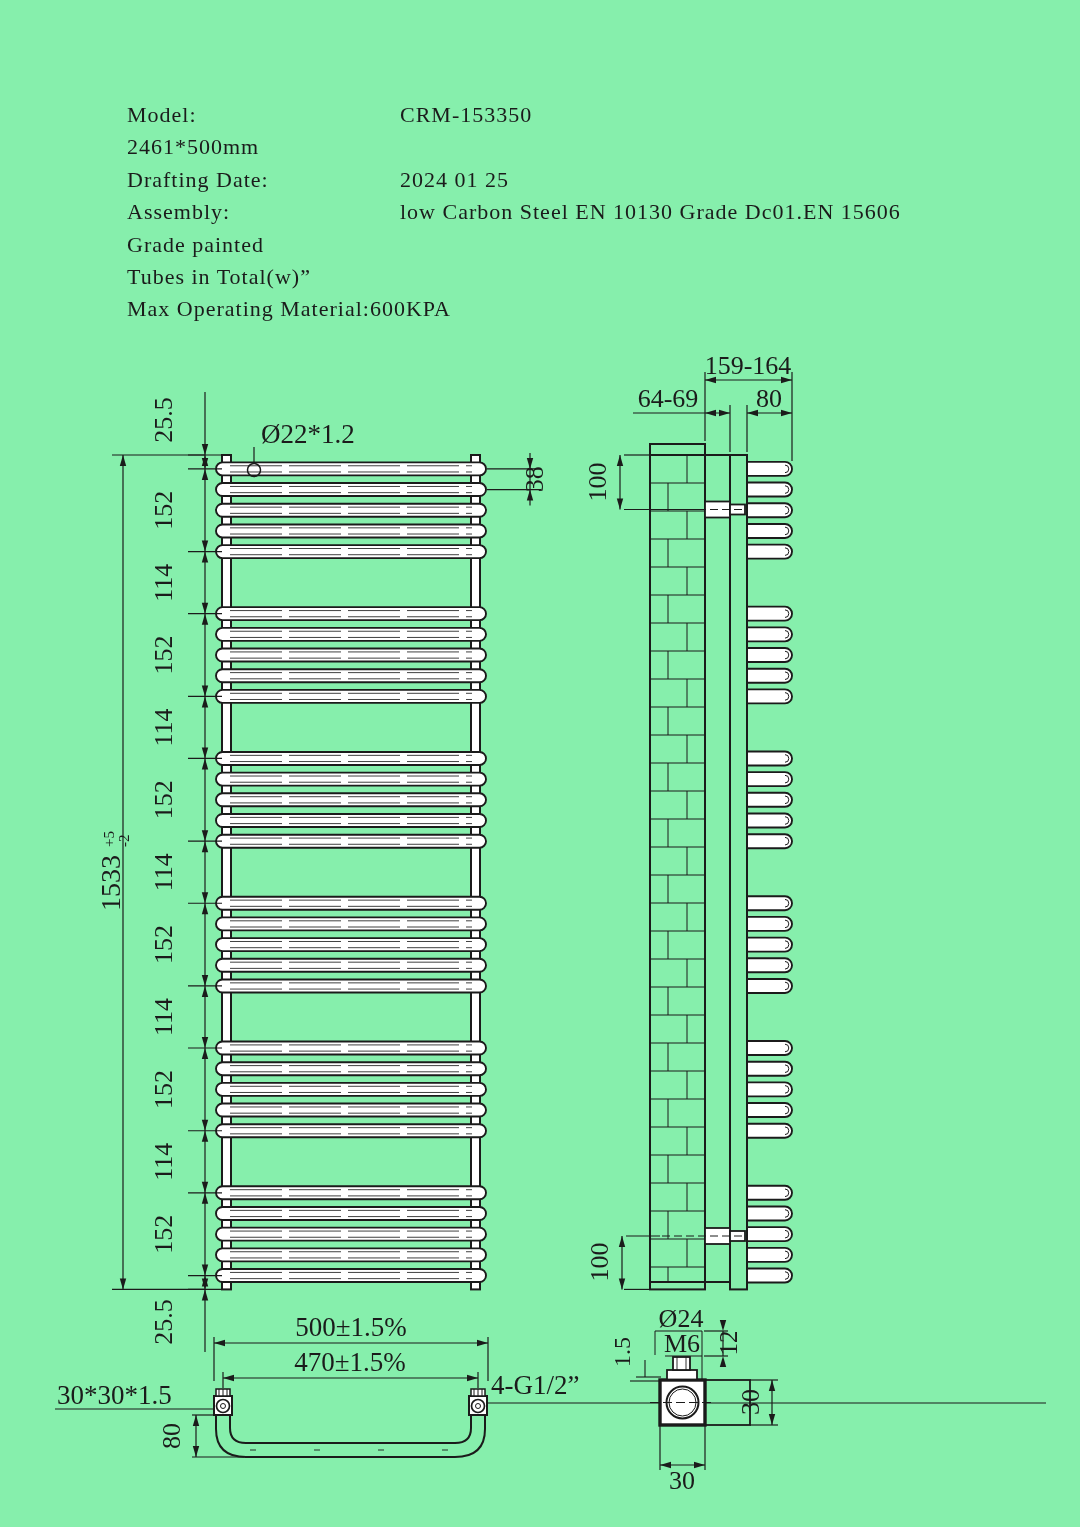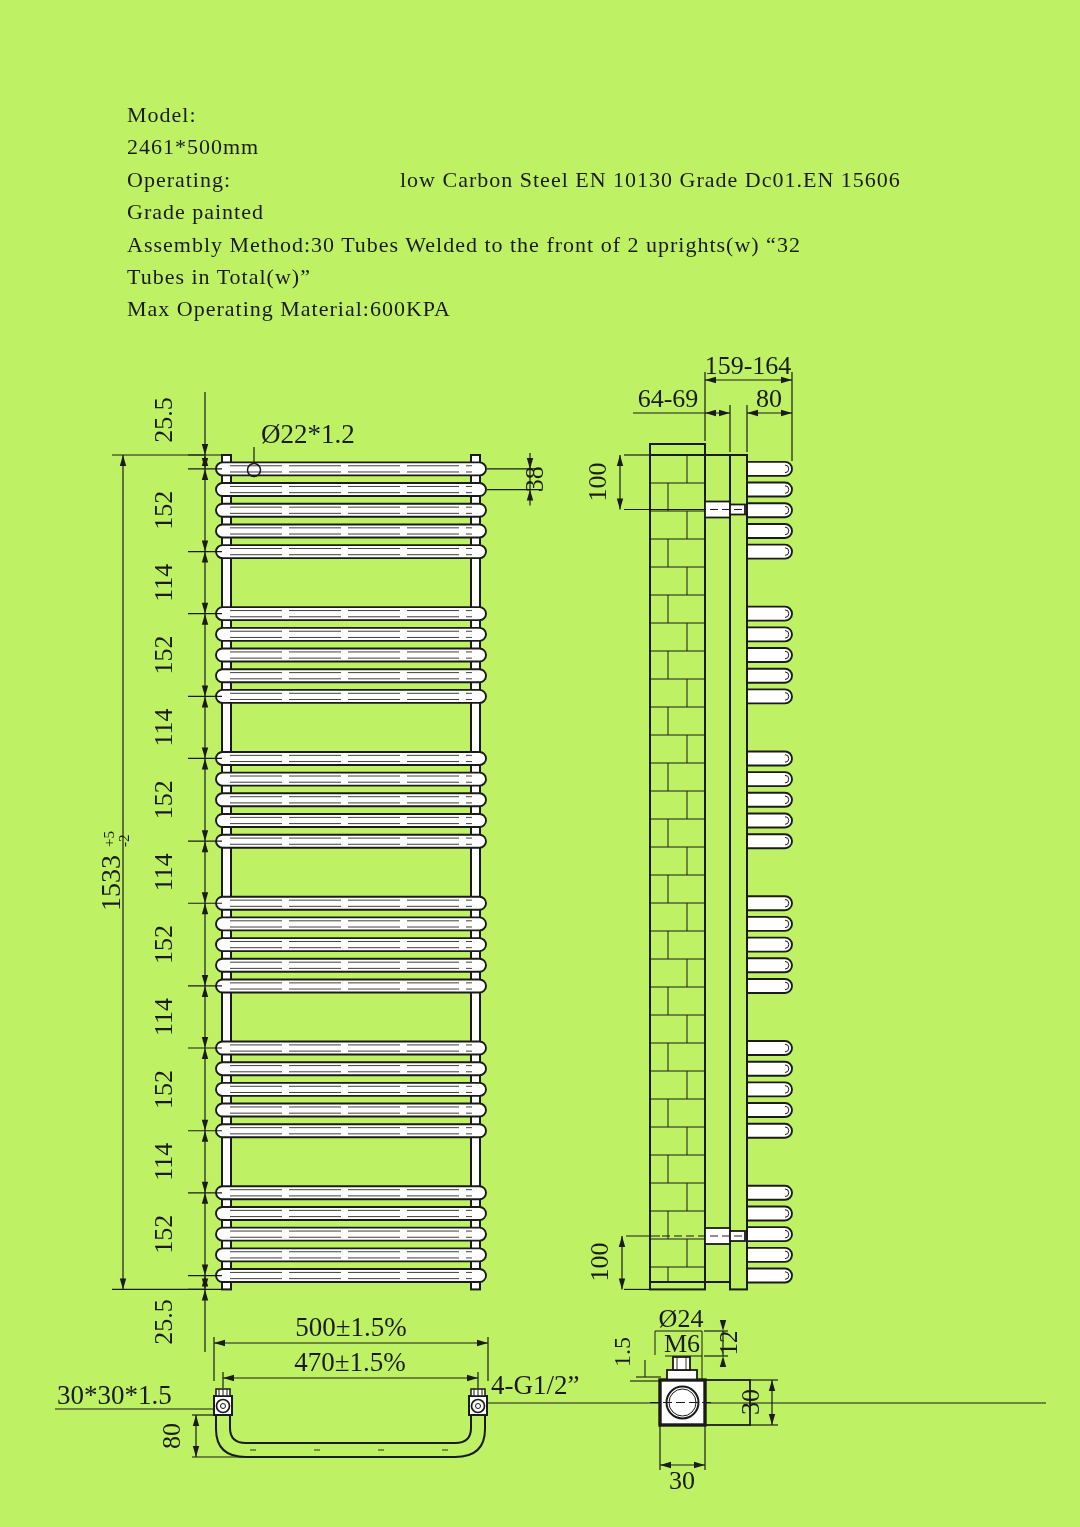--- a/index.html
+++ b/index.html
@@ -1,45 +1,49 @@
 <!DOCTYPE html>
 <html><head>
 <meta charset="utf-8">
 <style>
   html,body{margin:0;padding:0;background:#e8e8e8;}
-  .sheet{position:relative;width:1080px;height:1527px;background:#bef264;overflow:hidden;
+  .sheet{position:relative;width:1080px;height:1527px;background:#86efac;overflow:hidden;
          font-family:"Liberation Serif","DejaVu Serif",serif;color:#1b1b1b;}
   .hdr{position:absolute;left:127px;top:99px;width:900px;font-size:22px;letter-spacing:1px;}
   .hrow{display:flex;height:32.4px;line-height:32.4px;}
   .hlabel{width:273px;flex:0 0 273px;}
   .hval{flex:1;}
   .hline{height:32.4px;line-height:32.4px;}
   svg{position:absolute;left:0;top:0;}
   svg text{font-family:"Liberation Serif","DejaVu Serif",serif;fill:#1b1b1b;}
 </style>
 </head>
 <body>
 
 <div class="sheet">
 
   <div class="hdr">
     <div class="hrow">
       <span class="hlabel">Model:</span>
+      <span class="hval">CRM-153350</span>
     </div>
     <div class="hrow">
       <span class="hval">2461*500mm</span>
     </div>
     <div class="hrow">
-      <span class="hlabel">Operating:</span>
+      <span class="hlabel">Drafting Date:</span>
+      <span class="hval">2024 01 25</span>
+    </div>
+    <div class="hrow">
+      <span class="hlabel">Assembly:</span>
       <span class="hval">low Carbon Steel EN 10130 Grade Dc01.EN 15606</span>
     </div>
     <div class="hrow">
       <span class="hval">Grade painted</span>
     </div>
-    <div class="hline">Assembly Method:30 Tubes Welded to the front of 2 uprights(w) “32</div>
     <div class="hline">Tubes in Total(w)”</div>
     <div class="hline">Max Operating Material:600KPA</div>
   </div>
 
   <svg id="drawing" width="1080" height="1527" viewBox="0 0 1080 1527">
       <g>
         <rect x="222" y="455" width="9" height="834.4119000000001" stroke="#1b1b1b" stroke-width="2" fill="#fff"></rect>
         <rect x="471" y="455" width="9" height="834.4119000000001" stroke="#1b1b1b" stroke-width="2" fill="#fff"></rect>
         <rect x="216" y="462.37965" width="270" height="13" rx="6.5" ry="6.5" stroke="#1b1b1b" stroke-width="1.9" fill="#fff"></rect>
         <line x1="230" y1="465.77965" x2="472" y2="465.77965" stroke="#2b2b2b" stroke-width="0.9" stroke-dasharray="52 7"></line>

